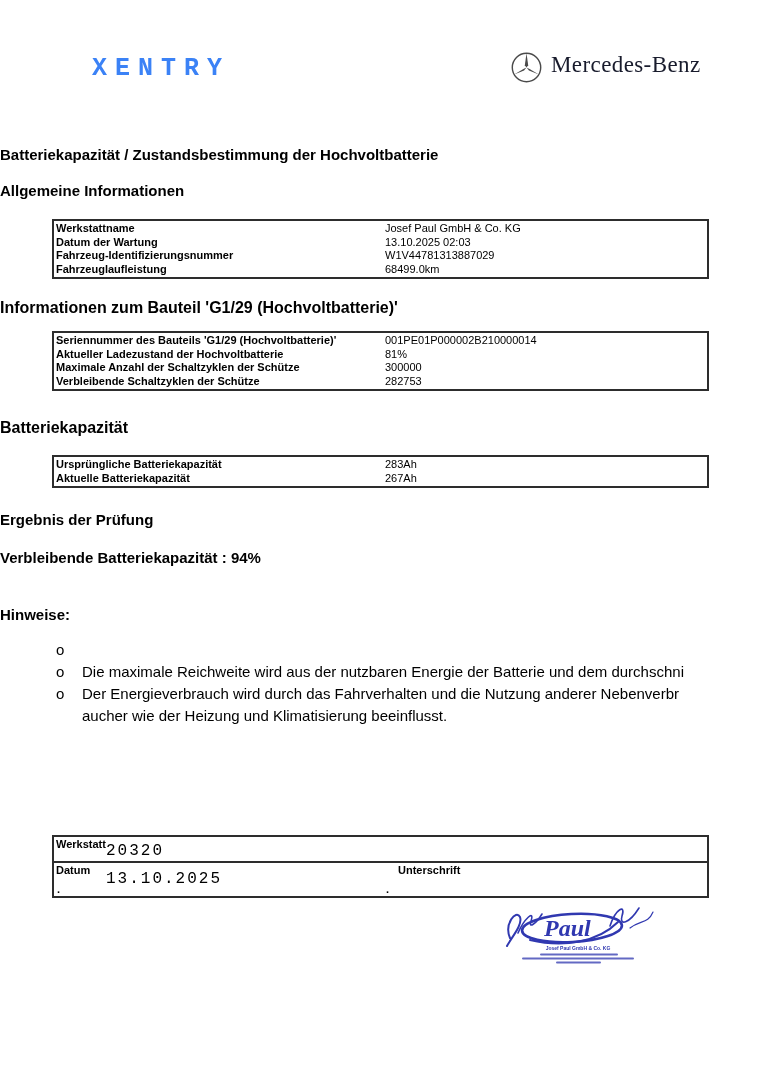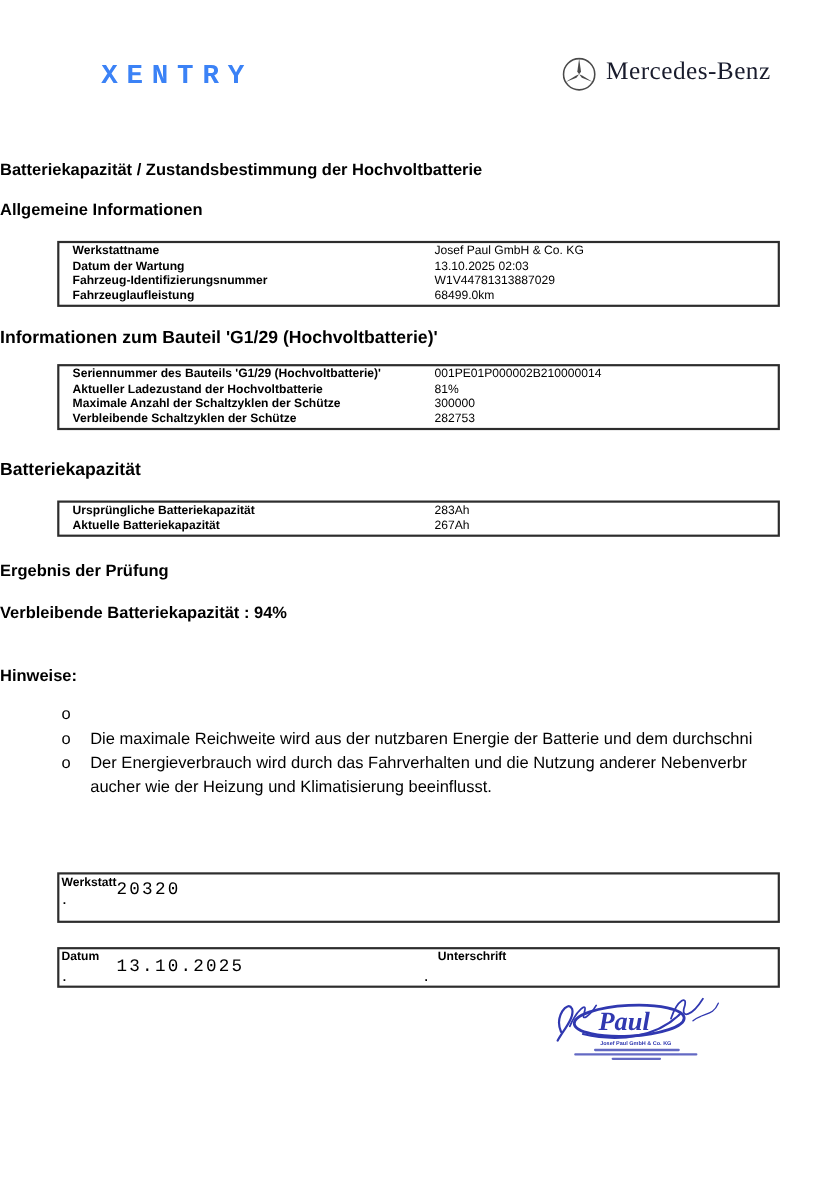--- a/index.html
+++ b/index.html
@@ -29,38 +29,38 @@
   .subtitle{top:182px;}
   .head2{top:299px;}
   .head3{top:419px;}
   .res1{top:511px;}
   .res2{top:549px;}
   .notesh{top:606px;}
 
   
   .tbl{
     left:52px;width:657px;border:2px solid #2d2d2d;box-sizing:border-box;
-    padding:1px 12px;background:#fff;
+    padding:1px 2px;background:#fff;
   }
   .t1{top:219px;} .t2{top:331px;} .t3{top:455px;}
   .trow{display:flex;font-size:11px;line-height:13.5px;}
   .tlbl{width:329px;flex-shrink:0;font-weight:bold;}
   .tval{font-weight:normal;}
 
   
   .notes{top:639px;left:56px;width:664px;}
   .note{display:flex;font-size:15px;line-height:22px;}
   .bullet{width:26px;flex-shrink:0;}
 
   
   .box{
     left:52px;width:657px;border:2px solid #2d2d2d;box-sizing:border-box;
     background:#fff;
   }
-  .wbox{top:793px;height:46px;}
+  .wbox{top:835px;height:46px;}
   .dbox{top:861px;height:37px;}
   .flabel{position:absolute;left:2px;top:1px;font-size:11px;font-weight:bold;line-height:12px;}
   .fpunct{position:absolute;left:3px;font-size:11px;font-weight:bold;}
   .wbox .fpunct{top:18px;}
   .dbox .fpunct{top:20px;}
   .fvalue{
     position:absolute;left:52px;font-family:"Liberation Mono","DejaVu Sans Mono",monospace;
     font-size:16px;letter-spacing:2px;
   }
   .wbox .fvalue{top:5px;}

